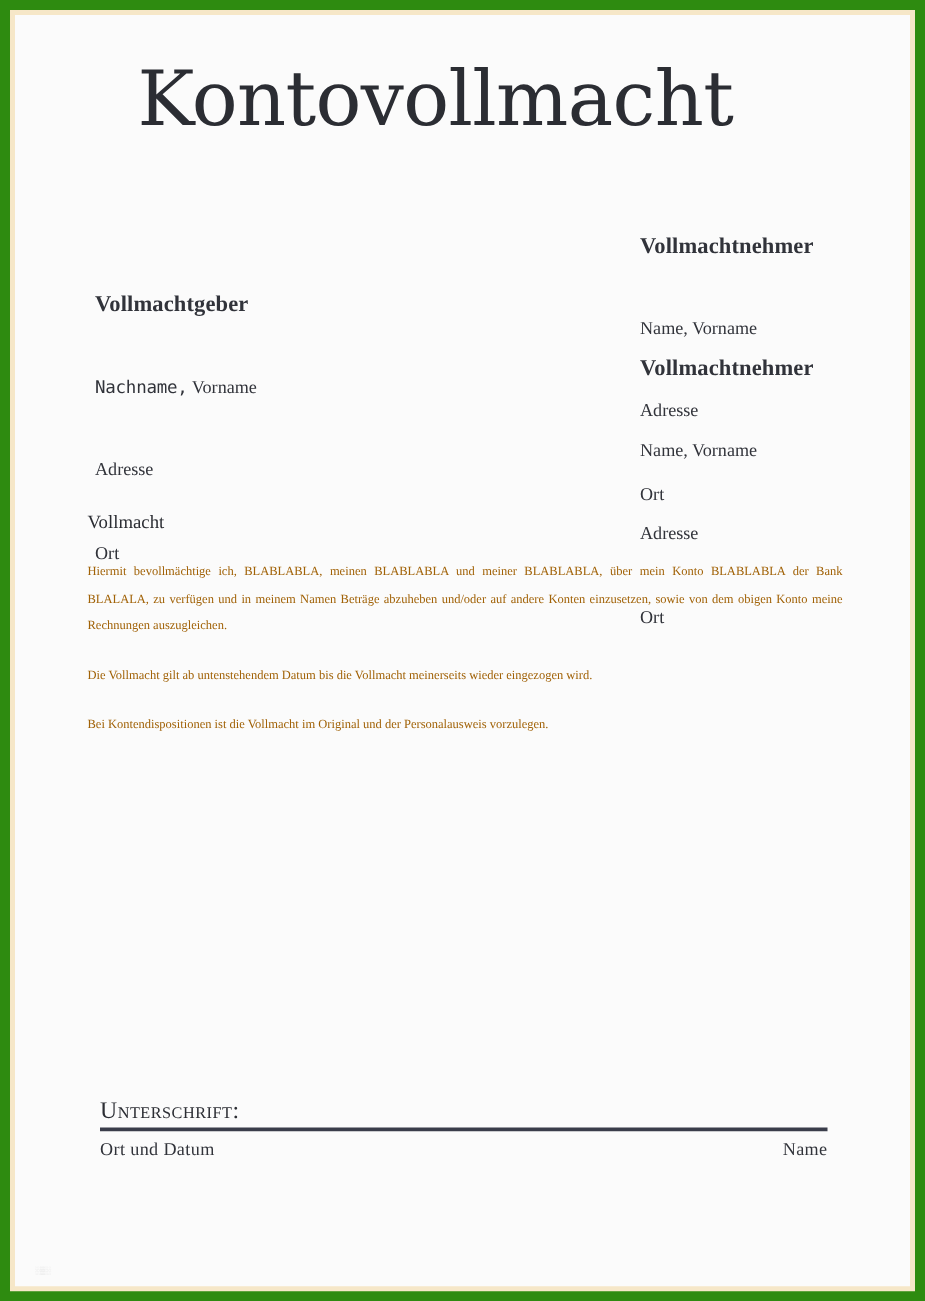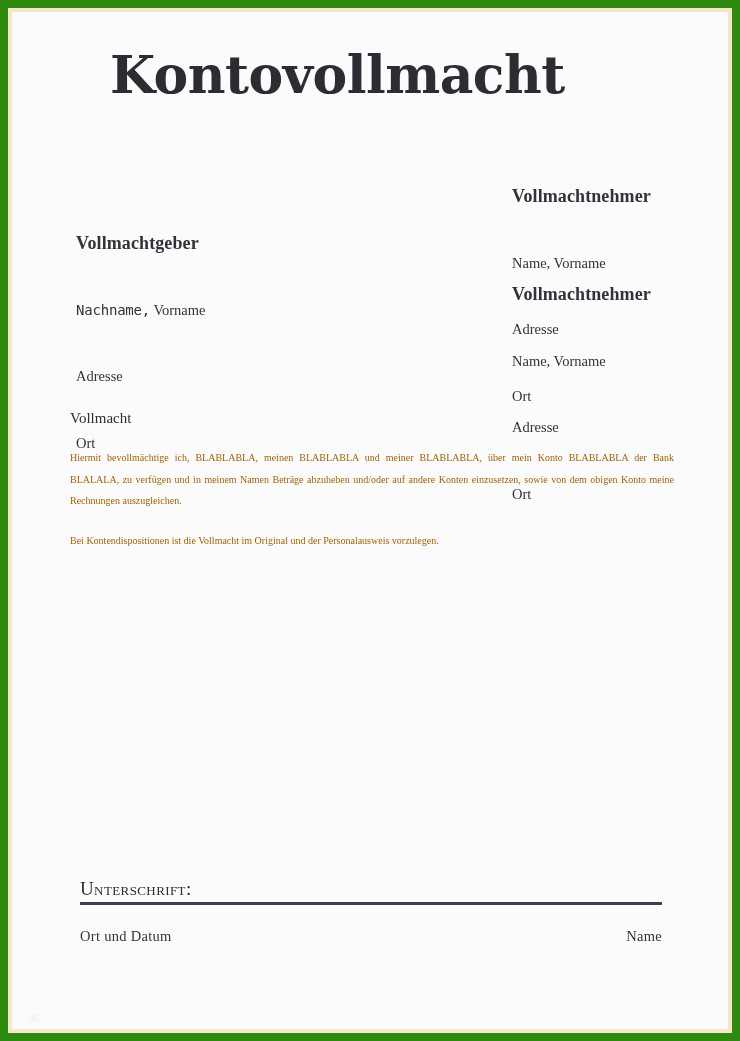--- a/index.html
+++ b/index.html
@@ -39,23 +39,23 @@
     background: #fbfbfb;          
     color: #2b2d33;
   }
 
   
   .doc-title {
     position: absolute;
     left: 98px;
     top: 36px;
     width: 560px;
-    font-size: 52px;
+    font-size: 61px;
     line-height: 1.05;
-    font-weight: bold;
+    font-weight: normal;
     letter-spacing: -0.5px;
     color: #2b2d33;
     font-family: "DejaVu Serif", "Liberation Serif", serif;
     white-space: nowrap;
   }
 
   
   .addr-block {
     position: absolute;
     font-size: 14.5px;
@@ -121,21 +121,21 @@
     margin-bottom: 2px;
   }
   .sig-rule {
     height: 3px;
     background: #3a3d4a;
     width: 100%;
   }
   .sig-captions {
     display: flex;
     justify-content: space-between;
-    margin-top: 23px;
+    margin-top: 7px;
     font-size: 14.5px;
     color: #31333a;
   }
   .sig-captions .cap-left  { letter-spacing: 0.3px; }
   .sig-captions .cap-right { letter-spacing: 0.3px; }
 
   
   .watermark {
     position: absolute;
     left: 16px;
@@ -175,20 +175,21 @@
         <div class="addr-heading">Vollmachtnehmer</div>
         <div class="addr-line">Name, Vorname</div>
         <div class="addr-line">Adresse</div>
         <div class="addr-line">Ort</div>
       </div>
 
       <div class="section-heading">Vollmacht</div>
 
       <div class="body-copy">
         <p>Hiermit bevollmächtige ich, BLABLABLA, meinen BLABLABLA und meiner BLABLABLA, über mein Konto BLABLABLA der Bank BLALALA, zu verfügen und in meinem Namen Beträge abzuheben und/oder auf andere Konten einzusetzen, sowie von dem obigen Konto meine Rechnungen auszugleichen.</p>
+        <p>Die Vollmacht gilt ab untenstehendem Datum bis die Vollmacht meinerseits wieder eingezogen wird.</p>
         <p>Bei Kontendispositionen ist die Vollmacht im Original und der Personalausweis vorzulegen.</p>
       </div>
 
       <div class="sig-area">
         <div class="sig-label">Unterschrift:</div>
         <div class="sig-rule"></div>
         <div class="sig-captions">
           <span class="cap-left">Ort und Datum</span>
           <span class="cap-right">Name</span>
         </div>

